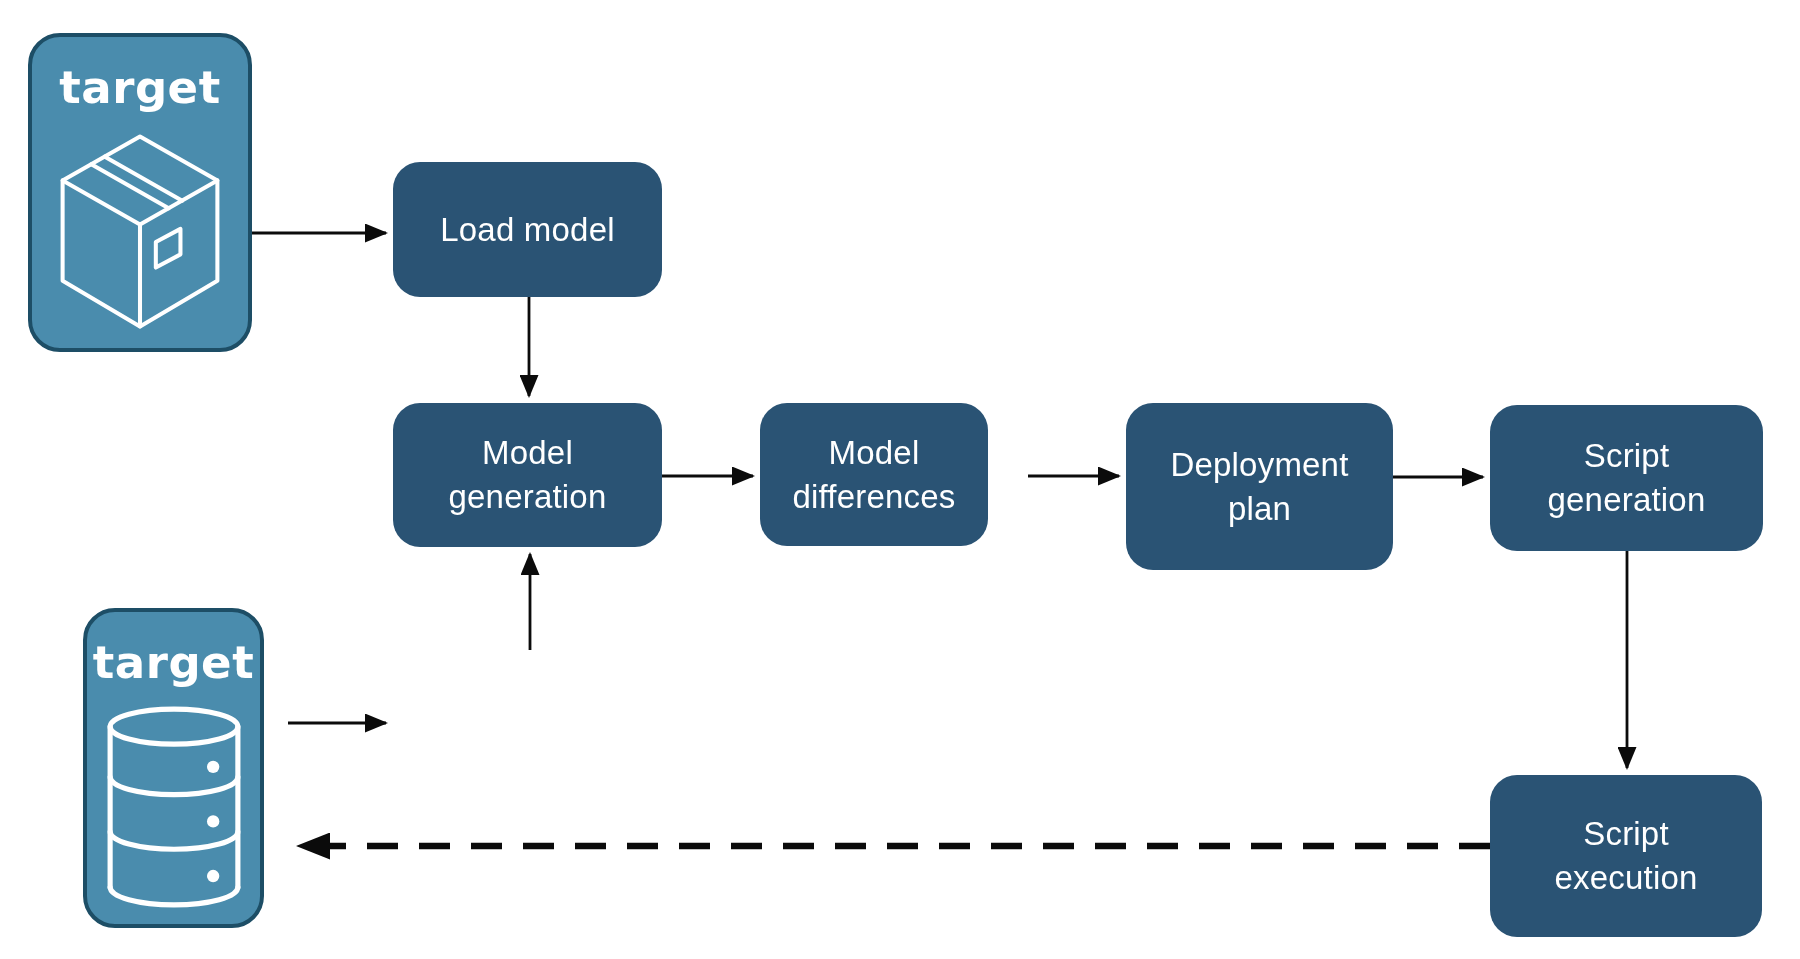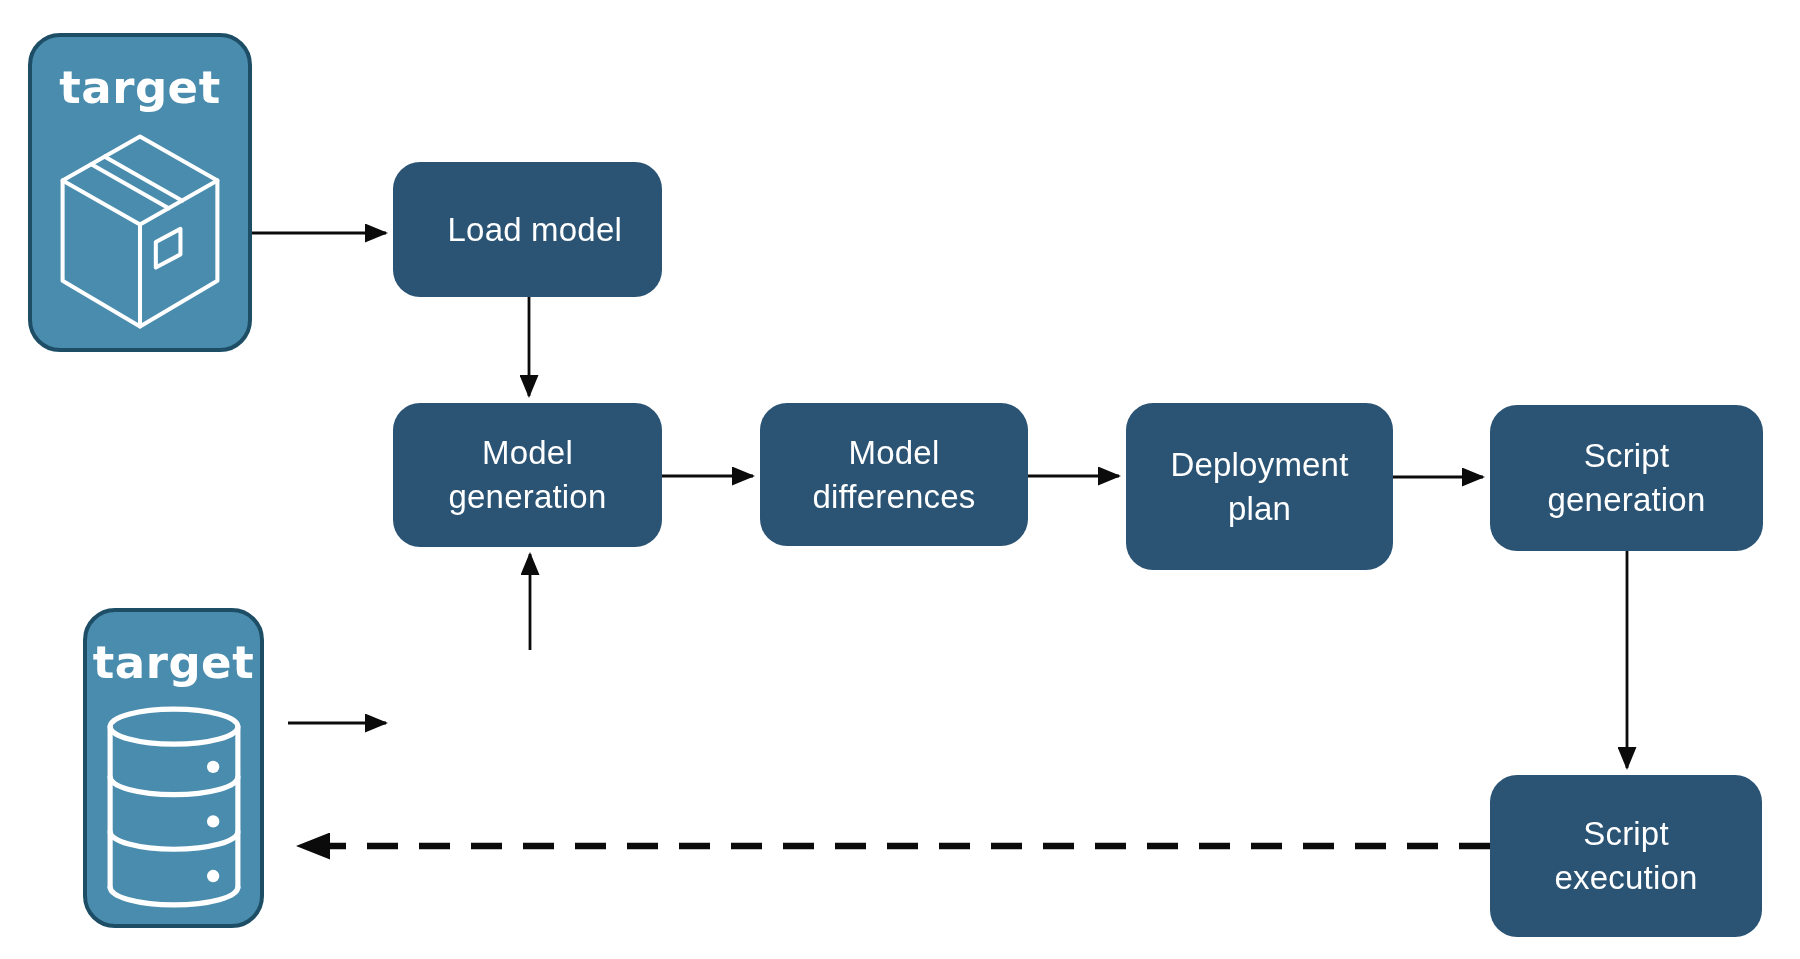--- a/index.html
+++ b/index.html
@@ -18,21 +18,21 @@
     position: absolute; left: 0; top: 0;
     width: 1800px; height: 959px;
     pointer-events: none;
   }
   .connector-layer line, .connector-layer path.edge { stroke: var(--arrow-color, #0b0b0b); }
   .process {
     position: absolute;
     background: var(--process-fill, #2A5374);
     border-radius: 27px;
     color: var(--label-color, #ffffff);
-    display: flex; align-items: center; justify-content: flex-end;
+    display: flex; align-items: center; justify-content: center;
     text-align: center;
     font-size: 33px; line-height: 1.32;
     padding: 0 40px;
     box-sizing: border-box;
     letter-spacing: 0.2px;
   }
   .endpoint {
     position: absolute;
     background: var(--endpoint-fill, #4A8CAD);
     border: 4px solid var(--endpoint-border, #1D4E66);
@@ -48,21 +48,21 @@
     font-family: "DejaVu Sans", "Liberation Sans", sans-serif;
   }
   .endpoint .ep-icon-wrap {
     flex: 1; display: flex; align-items: center; justify-content: center;
     width: 100%;
   }
   #ep-source   { left: 28px;  top: 33px;  width: 224px; height: 319px; }
   #ep-target   { left: 83px;  top: 608px; width: 181px; height: 320px; }
   #n-load-model        { left: 393px;  top: 162px; width: 269px; height: 135px; }
   #n-model-comparison  { left: 393px;  top: 403px; width: 269px; height: 144px; }
-  #n-model-differences { left: 760px;  top: 403px; width: 268px; height: 143px; }
+  #n-model-differences { left: 760px;  top: 403px; width: 228px; height: 143px; }
   #n-deployment-plan   { left: 1126px; top: 403px; width: 267px; height: 167px; }
   #n-script-generation { left: 1490px; top: 405px; width: 273px; height: 146px; }
   #n-reverse-engineer  { left: 393px;  top: 650px; width: 272px; height: 143px; }
   #n-script-execution  { left: 1490px; top: 775px; width: 272px; height: 162px; }
   .icon-stroke { stroke: #ffffff; fill: none; stroke-linejoin: round; stroke-linecap: round; }
 </style>
 </head>
 <body>
 
 <div class="canvas">

